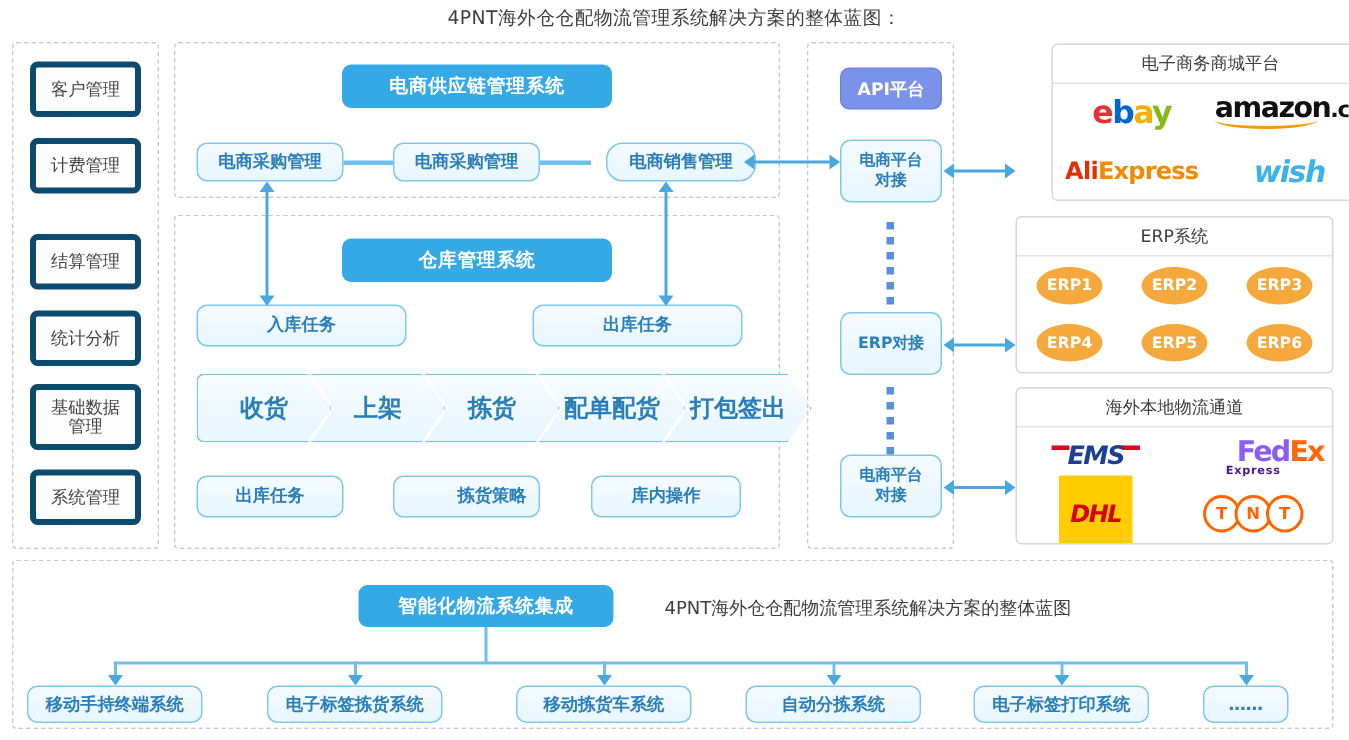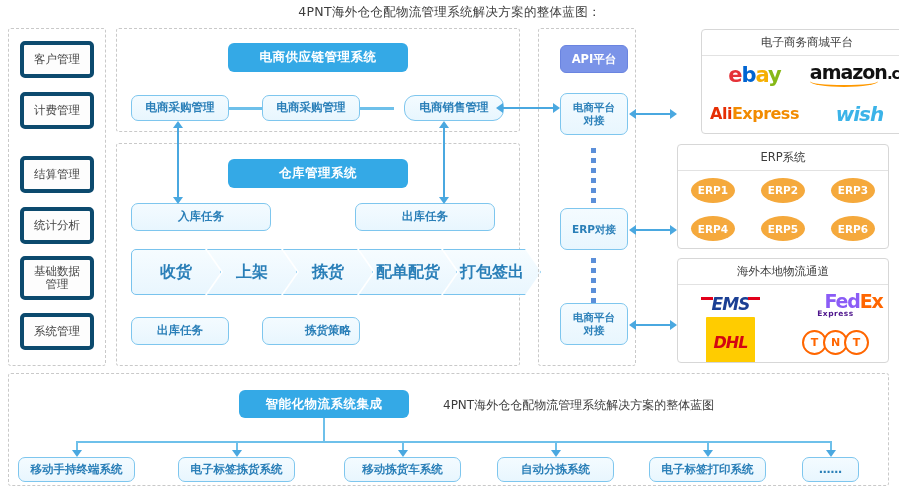--- a/index.html
+++ b/index.html
@@ -185,20 +185,21 @@
   <div class="abs arrow ar-d" style="left:439px;top:197px;"></div>
 
   <div class="chev first" style="left:131px;top:249px;width:88px;">收货</div>
   <div class="chev" style="left:207px;top:249px;width:88px;">上架</div>
   <div class="chev" style="left:283px;top:249px;width:88px;">拣货</div>
   <div class="chev" style="left:359px;top:249px;width:96px;">配单配货</div>
   <div class="chev" style="left:443px;top:249px;width:96px;">打包签出</div>
 
   <div class="abs lblue" style="left:131px;top:317px;width:98px;height:28px;">出库任务</div>
   <div class="abs lblue" style="left:262px;top:317px;width:98px;height:28px;padding-left:34px;">拣货策略</div>
+  <div class="abs lblue" style="left:394px;top:317px;width:100px;height:28px;">库内操作</div>
 
   <div class="abs dashed" style="left:538px;top:28px;width:98px;height:338px;"></div>
 
   <div class="abs purple" style="left:560px;top:45px;width:68px;height:28px;">API平台</div>
 
   <div class="abs lblue small" style="left:560px;top:93px;width:68px;height:42px;white-space:pre-line;">电商平台
 对接</div>
   <div class="abs lblue small" style="left:560px;top:208px;width:68px;height:42px;white-space:pre-line;">ERP对接</div>
   <div class="abs lblue small" style="left:560px;top:303px;width:68px;height:42px;white-space:pre-line;">电商平台
 对接</div>

